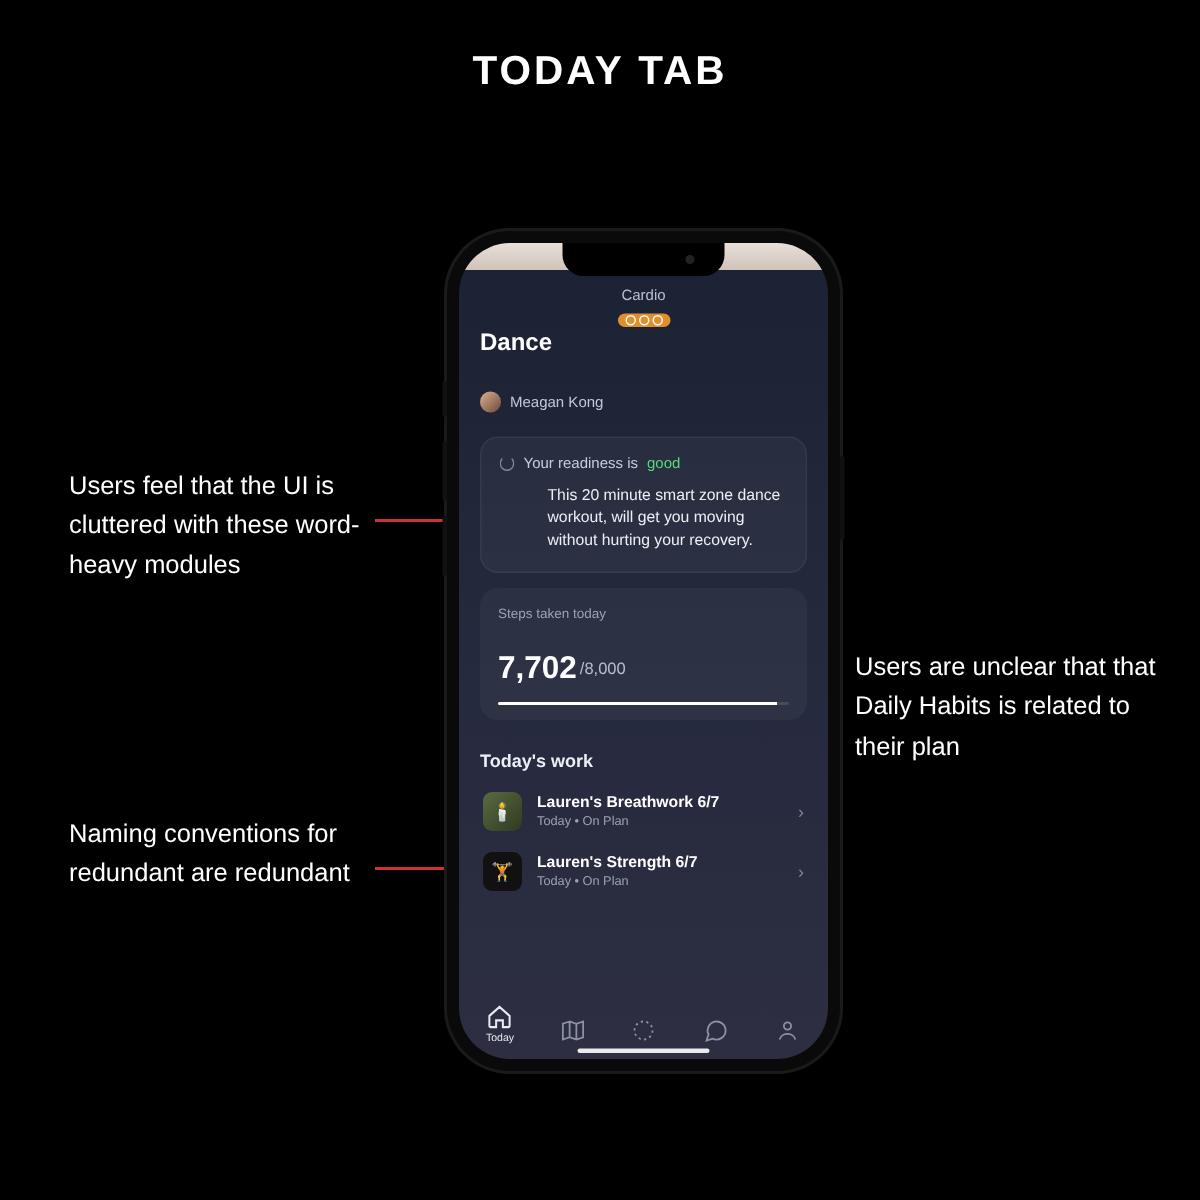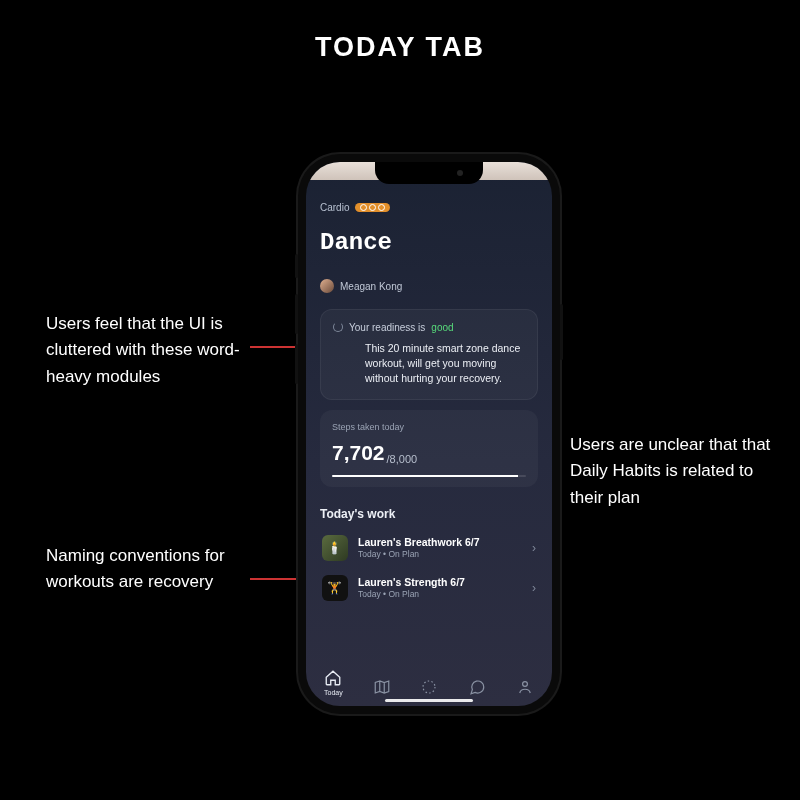--- a/index.html
+++ b/index.html
@@ -11,37 +11,37 @@
   .annot.right { text-align: left; width: 210px; }
   .pointer { position: absolute; height: 2px; background: #c33; }
   
   .phone { position: absolute; left: 298px; top: 154px; width: 262px; height: 560px; background: #0a0a0a; border-radius: 42px; padding: 8px; box-shadow: 0 0 0 2px #1a1a1a; }
   .side-btn { position: absolute; background: #111; border-radius: 2px; }
   .screen { width: 100%; height: 100%; border-radius: 34px; background: linear-gradient(180deg, #1b2233 0%, #262a3e 55%, #2d2e41 100%); overflow: hidden; position: relative; }
   .notch { position: absolute; top: 0; left: 50%; transform: translateX(-50%); width: 108px; height: 22px; background: #000; border-bottom-left-radius: 14px; border-bottom-right-radius: 14px; z-index: 10; }
   .notch::after { content: ""; position: absolute; right: 20px; top: 8px; width: 6px; height: 6px; background: #222; border-radius: 50%; }
   .photo { height: 18px; background: linear-gradient(180deg, #e9e0d9 0%, #cfc3ba 100%); }
   .content { padding: 6px 14px 0 14px; }
-  .tag-row { display: flex; align-items: center; gap: 6px; margin-top: 16px; }
+  .tag-row { display: flex; align-items: center; gap: 6px; margin-top: 6px; flex-direction: column; }
   .tag { font-size: 10px; color: #b7c0d0; }
   .pill { display: inline-flex; align-items: center; background: #e28f2b; border-radius: 8px; padding: 1px 5px; gap: 2px; }
   .pill span { width: 7px; height: 7px; border: 1px solid #fff; border-radius: 50%; display: inline-block; }
-  .wtitle { font-size: 24px; font-weight: 600; color: #fff; margin-top: 16px; font-family: Liberation Mono, monospace; }
+  .wtitle { font-size: 16px; font-weight: 600; color: #fff; margin-top: 2px; }
   .author-row { display: flex; align-items: center; gap: 6px; margin-top: 23px; }
   .avatar { width: 14px; height: 14px; border-radius: 50%; background: linear-gradient(135deg,#e0b090,#6a4a3a); }
   .author { font-size: 10px; color: #c0c8d6; }
   .card { background: rgba(255,255,255,0.04); border: 1px solid rgba(255,255,255,0.06); border-radius: 12px; padding: 12px; margin-top: 16px; }
   .readiness-row { display: flex; align-items: flex-start; gap: 6px; font-size: 10px; color: #c7cedb; margin-bottom: 8px; }
   .spinner { width: 10px; height: 10px; border: 1.5px solid #7e8899; border-top-color: transparent; border-radius: 50%; }
   .good { color: #57d97a; }
   .card-text { font-size: 10.5px; line-height: 1.45; color: #eceff5; font-weight: 500; margin-left: 32px; }
   .section-h { font-size: 12px; font-weight: 600; color: #eceff5; margin-top: 18px; }
   .steps-card { background: rgba(255,255,255,0.04); border-radius: 12px; padding: 12px 12px 10px 12px; margin-top: 10px; }
   .steps-label { font-size: 9px; color: #9aa3b4; }
-  .steps-val { margin-top: 9px; display: flex; align-items: flex-end; gap: 2px; }
+  .steps-val { margin-top: 20px; display: flex; align-items: center; gap: 2px; }
   .steps-big { font-size: 21px; font-weight: 600; color: #fff; }
   .steps-small { font-size: 11px; color: #b7bfcd; }
   .progress { margin-top: 10px; height: 2px; background: rgba(255,255,255,0.12); border-radius: 2px; overflow: hidden; }
   .progress > div { height: 100%; background: #fff; width: 96%; }
   .work-list { margin-top: 10px; display: flex; flex-direction: column; gap: 6px; }
   .work-row { display: flex; align-items: center; gap: 10px; padding: 4px 2px; }
   .thumb { width: 26px; height: 26px; border-radius: 6px; background: #2b3042; display:flex; align-items:center; justify-content:center; font-size:12px; }
   .work-info { flex: 1; }
   .work-title { font-size: 10.5px; font-weight: 600; color: #fff; }
   .work-sub { font-size: 8.5px; color: #9aa3b4; margin-top: 1px; }
@@ -54,21 +54,21 @@
   .home-indicator { position: absolute; bottom: 4px; left: 50%; transform: translateX(-50%); width: 88px; height: 3.5px; background: #fff; border-radius: 3px; opacity: .9; }
 </style>
 </head>
 <body>
 
 <div class="canvas">
   <div class="title">TODAY TAB</div>
 
   <div class="annot left" style="left:46px; top:311px;">Users feel that the UI is cluttered with these word-heavy modules</div>
   <div class="annot right" style="left:570px; top:432px;">Users are unclear that that Daily Habits is related to their plan</div>
-  <div class="annot left" style="left:46px; top:543px;">Naming conventions for workouts are recovery</div>
+  <div class="annot left" style="left:46px; top:543px;">Naming conventions for redundant are redundant</div>
 
   <div class="pointer" style="left:504px; top:207px; width:50px;"></div>
   <div class="pointer" style="left:250px; top:346px; width:50px;"></div>
   <div class="pointer" style="left:504px; top:468px; width:50px;"></div>
   <div class="pointer" style="left:250px; top:578px; width:50px;"></div>
 
   <div class="phone">
     <div class="side-btn" style="left:-3px; top:100px; width:3px; height:24px;"></div>
     <div class="side-btn" style="left:-3px; top:140px; width:3px; height:40px;"></div>
     <div class="side-btn" style="left:-3px; top:190px; width:3px; height:40px;"></div>

